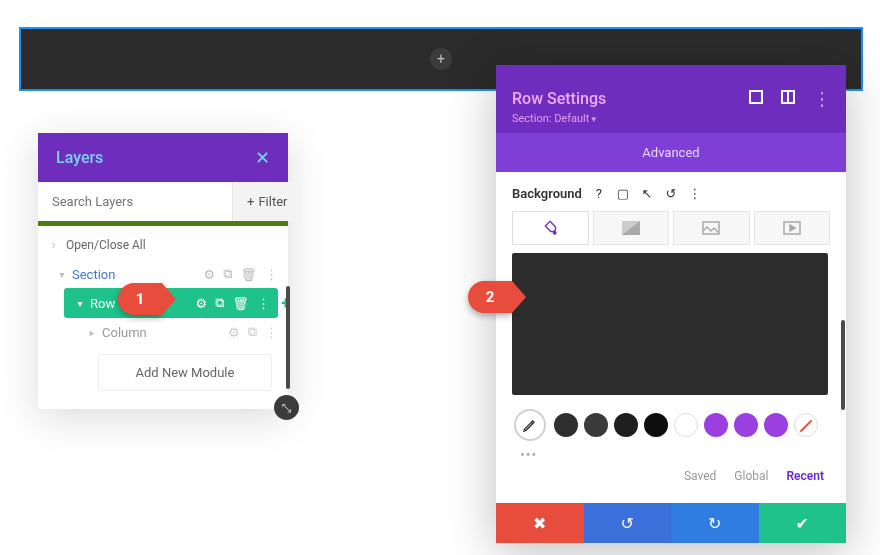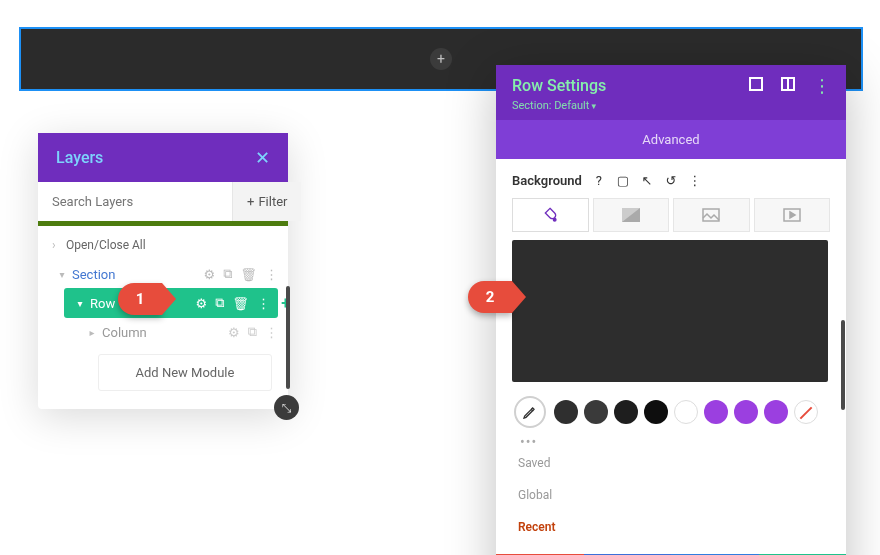--- a/index.html
+++ b/index.html
@@ -111,22 +111,22 @@
 
   
   .settings {
     position: absolute;
     top: 65px; left: 496px; width: 350px;
     background: #fff;
     border-radius: 4px 4px 0 0;
     box-shadow: 0 10px 50px rgba(0,0,0,0.25);
   }
   .settings-top {
-    background: #6f2dbd; color: #86efac;
-    padding: 11px 16px 8px;
+    background: #6f2dbd; color: #f0abfc;
+    padding: 24px 16px 8px;
   }
   .settings-title-row { display: flex; align-items: center; }
   .settings-title { font-size: 16px; font-weight: 500; flex: 1; }
   .settings-top-icons { display: flex; gap: 18px; align-items: center; }
   .icon-box { width: 14px; height: 14px; border: 2px solid #fff; }
   .icon-cols { width: 14px; height: 14px; border: 2px solid #fff; position: relative; }
   .icon-cols::after { content:""; position:absolute; top:0; bottom:0; left:50%; width:2px; background:#fff; transform:translateX(-50%);}
   .icon-dots { font-size: 18px; line-height: 0.5; letter-spacing: -1px; }
   .preset { font-size: 11px; margin-top: 4px; opacity: 0.9; }
   .preset::after { content: " ▾"; font-size: 9px; }
@@ -171,24 +171,24 @@
   }
   .swatch.none::after {
     content:""; position:absolute; left:3px; right:3px; top:50%;
     height:2px; background:#e74c3c; transform: rotate(-45deg);
   }
 
   .more-dots { font-size: 14px; color: #aaa; padding: 6px 2px 2px 8px; letter-spacing: 1px;}
 
   .swatch-tabs {
     display: flex; justify-content: flex-end; gap: 18px;
-    font-size: 12px; padding: 4px 6px 8px; flex-direction: column;
+    font-size: 12px; padding: 4px 6px 8px;
   }
   .swatch-tabs span { color: #999; }
-  .swatch-tabs .active { color: #c2410c; font-weight: 600; }
+  .swatch-tabs .active { color: #6d28d9; font-weight: 600; }
 
   .bottom-bar { display: flex; height: 40px; }
   .bottom-btn { flex: 1; display: flex; align-items: center; justify-content: center; color: #fff; font-size: 16px; }
   .bb-red { background: #e74c3c; }
   .bb-blue1 { background: #3b6fd9; }
   .bb-blue2 { background: #2f7de0; }
   .bb-green { background: #1fc28b; }
 
   .settings-scroll {
     position: absolute; right: 1px; top: 255px; width: 4px; height: 90px;

